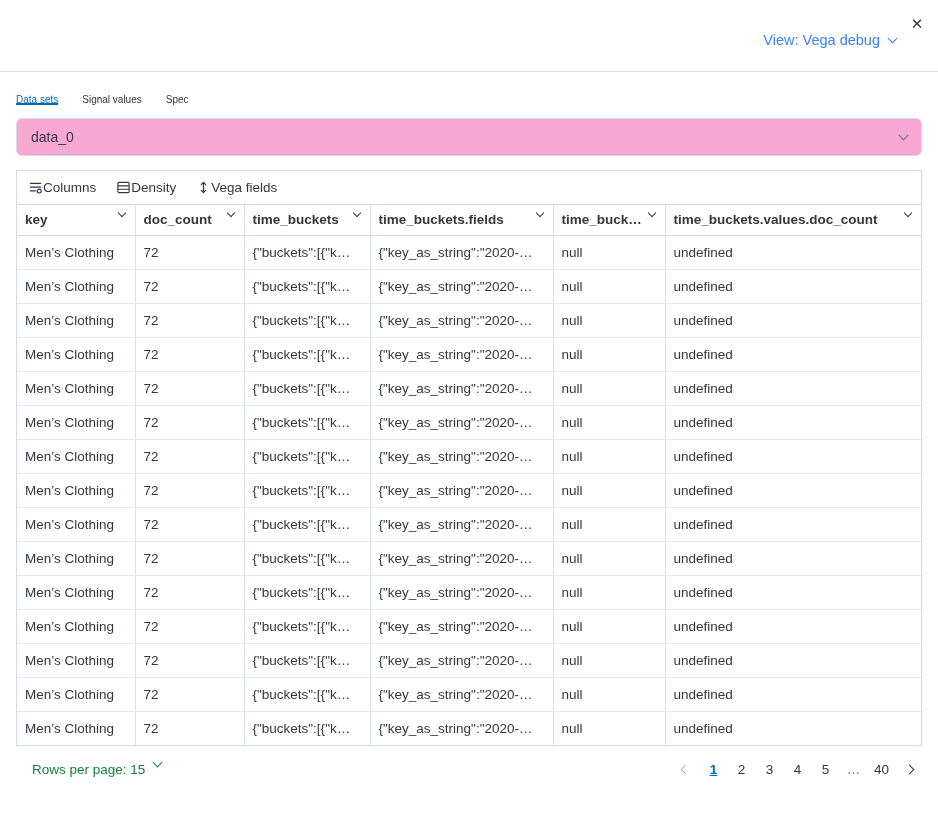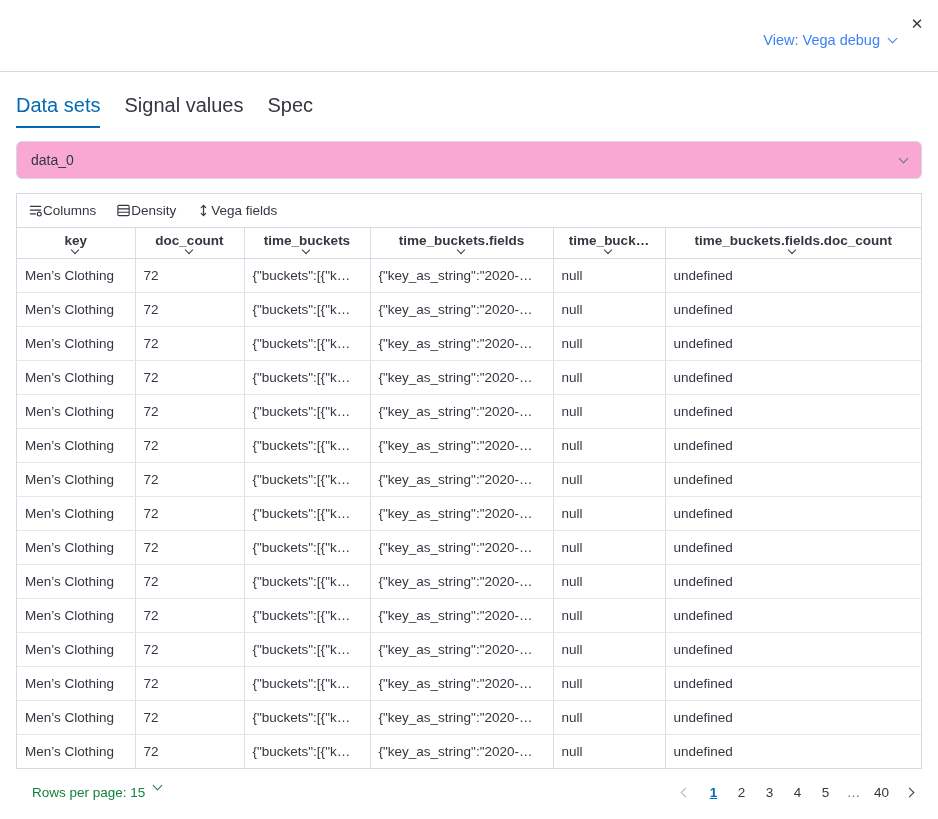--- a/index.html
+++ b/index.html
@@ -50,21 +50,21 @@
     align-items: center;
     gap: 9px;
     margin-top: 8px;
   }
   .view-selector .chev { margin-top: -3px; }
 
   
   .content { padding: 0 16px; }
 
   .tabs { display: flex; gap: 24px; margin-top: 22px; }
-  .tab { font-size: 20px; padding-bottom: 11px; color: #343741; text-align: center; }
+  .tab { font-size: 10px; color: #343741; text-align: center; }
   .tab.active { color: #006bb4; box-shadow: inset 0 -2px 0 #006bb4; }
 
   .dataset-select {
     margin-top: 13px;
     height: 38px;
     width: 100%;
     border: 1px solid #d3dae6;
     border-radius: 6px;
     background: #f9a8d4;
     display: flex;
@@ -105,21 +105,21 @@
     height: 34px;
     white-space: nowrap;
     overflow: hidden;
     text-overflow: ellipsis;
     text-align: left;
     vertical-align: middle;
   }
   th { font-weight: bold; height: 30px; border-bottom: 1px solid #d3dae6; }
   th:last-child, td:last-child { border-right: none; }
   tr:last-child td { border-bottom: none; }
-  .th-inner { display: flex; align-items: center; justify-content: space-between; gap: 1px; flex-direction: column; }
+  .th-inner { display: flex; justify-content: space-between; gap: 1px; }
   .th-inner .label { overflow: hidden; text-overflow: ellipsis; }
   .th-inner .chev { width: 6px; height: 6px; border-width: 1.5px; color: #343741; margin-right: 2px; margin-top: -2px; }
 
   
   .table-footer {
     display: flex;
     align-items: center;
     justify-content: space-between;
     margin-top: 11px;
     font-size: 13.5px;
@@ -233,21 +233,21 @@
               </span>
           </th>
           <th>
             <span class="th-inner">
                 <span class="label">time_buck…</span>
                 <span class="chev"></span>
               </span>
           </th>
           <th>
             <span class="th-inner">
-                <span class="label">time_buckets.fields.doc_count</span>
+                <span class="label">time_buckets.values.doc_count</span>
                 <span class="chev"></span>
               </span>
           </th>
         </tr>
       </thead>
       <tbody id="grid-body">
           <tr>
             <td>Men’s Clothing</td>
             <td>72</td>
             <td>{"buckets":[{"k…</td>

